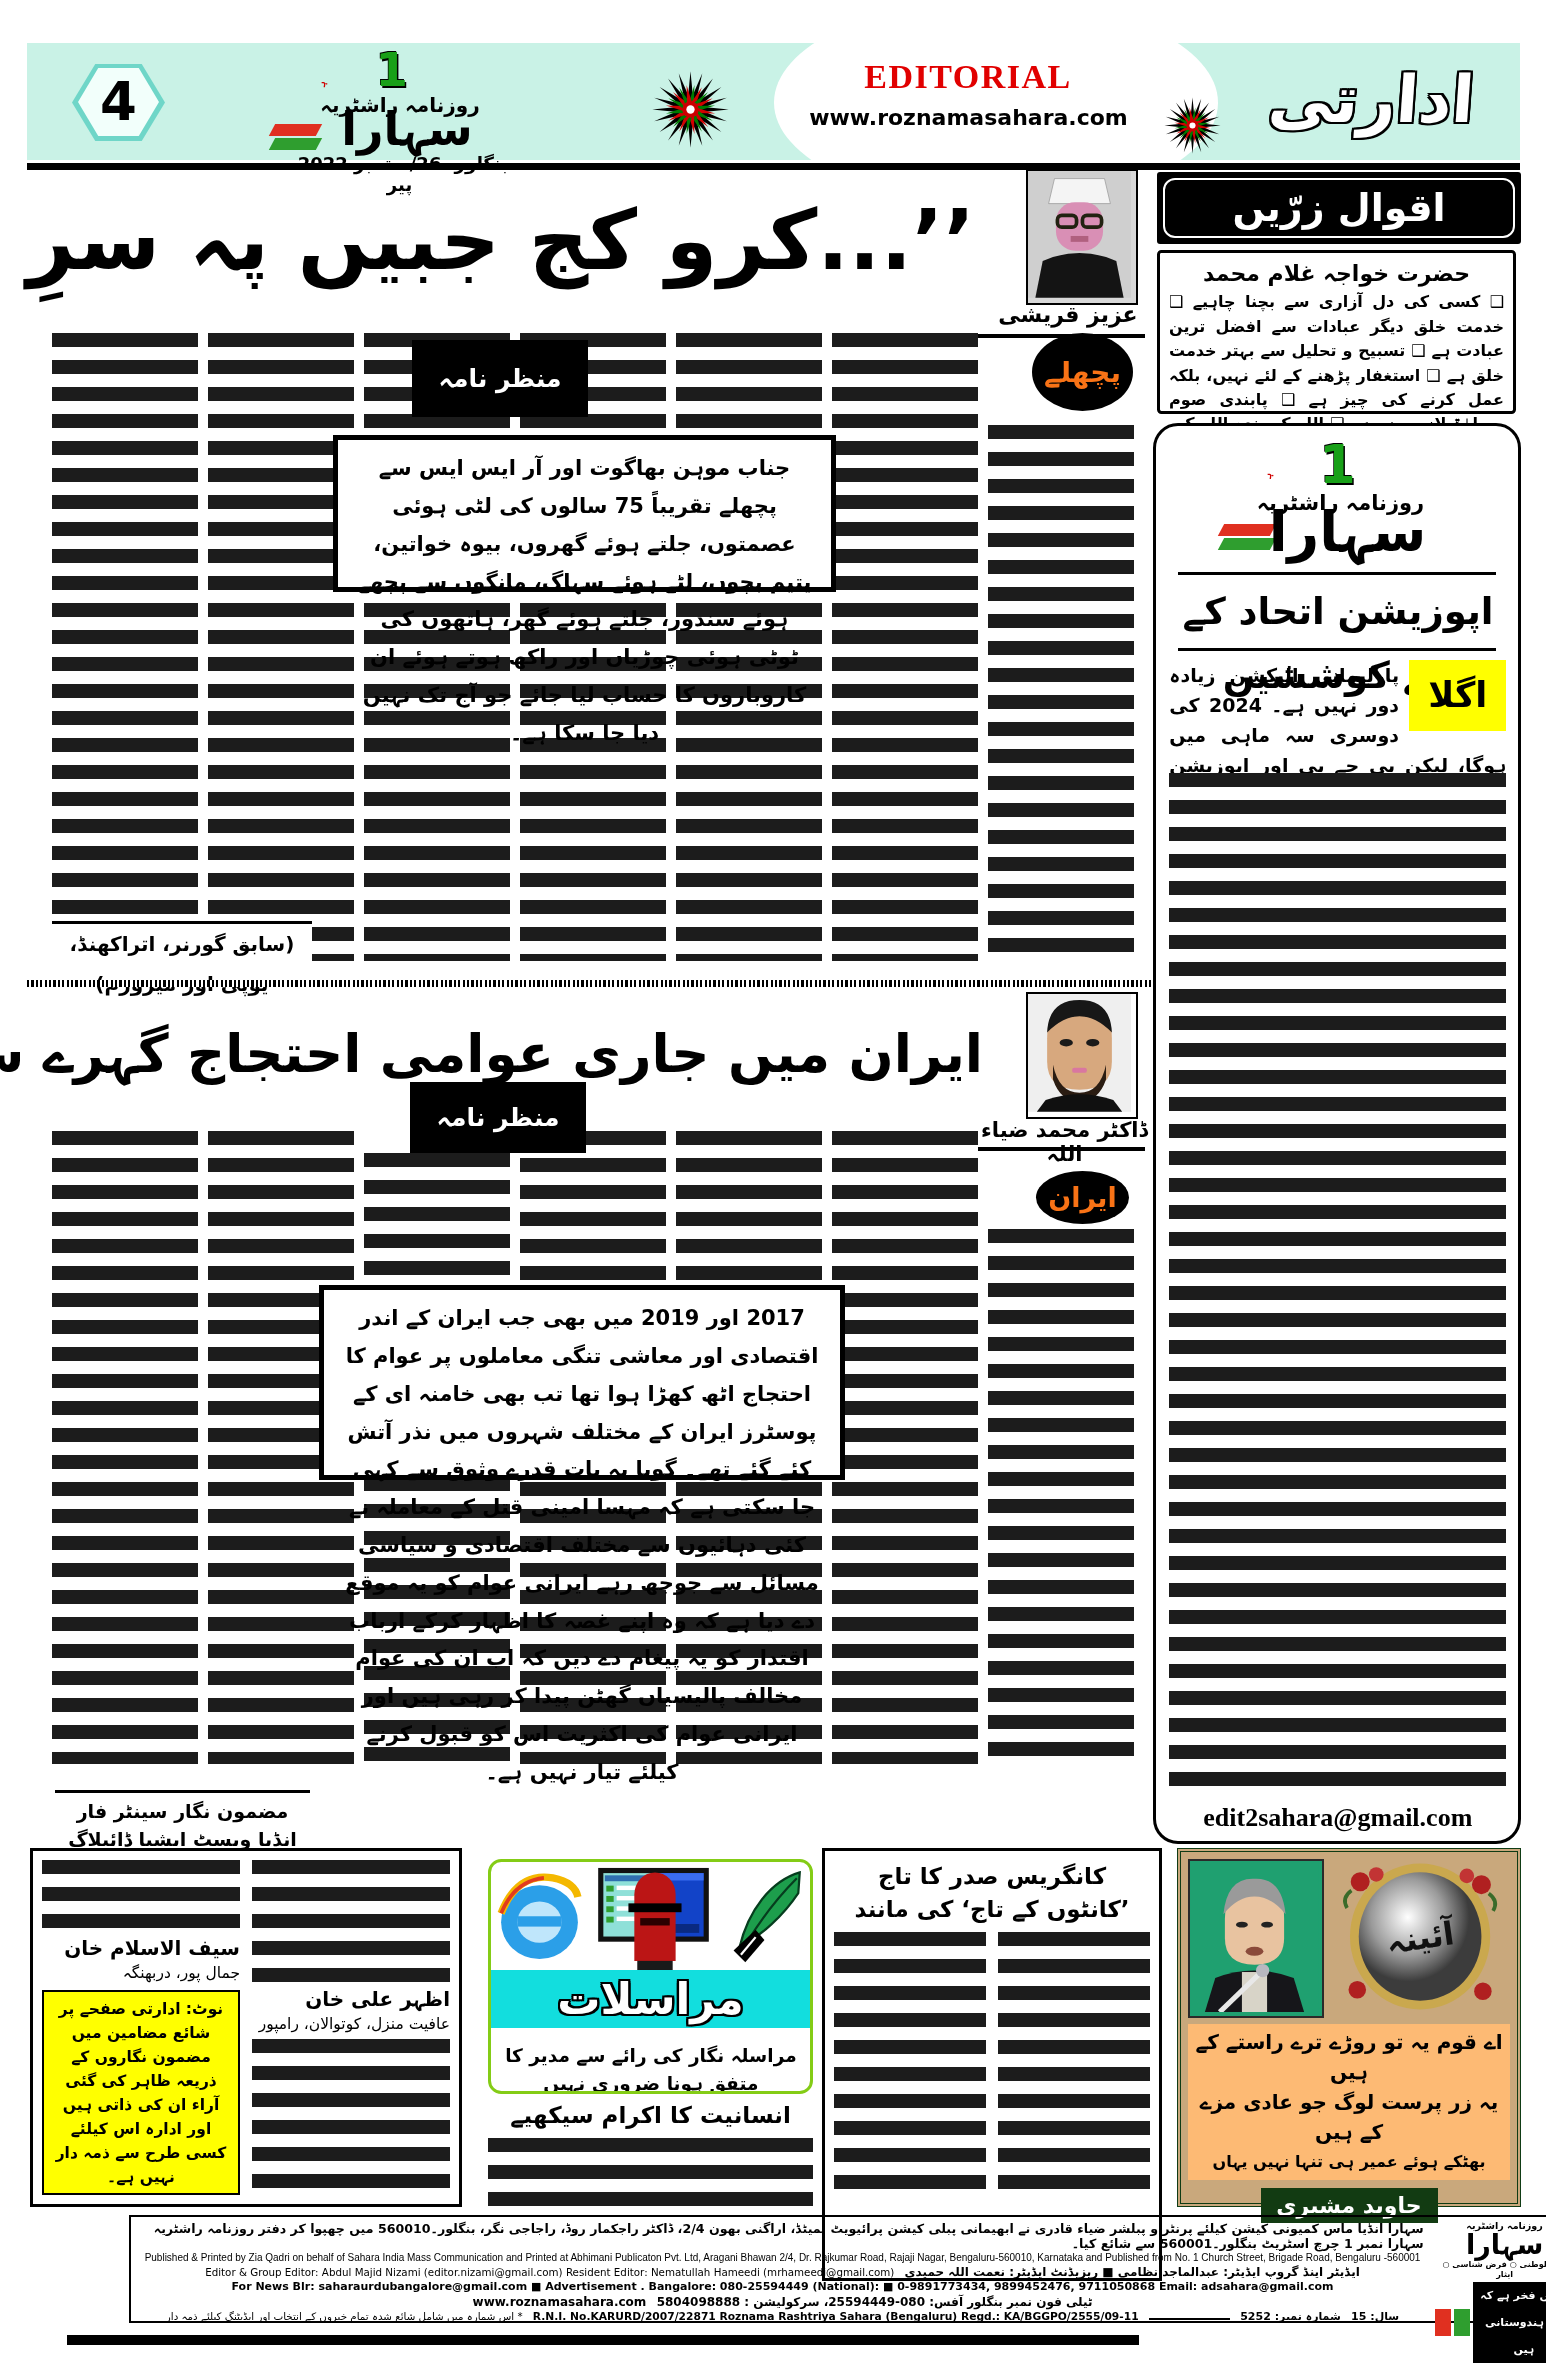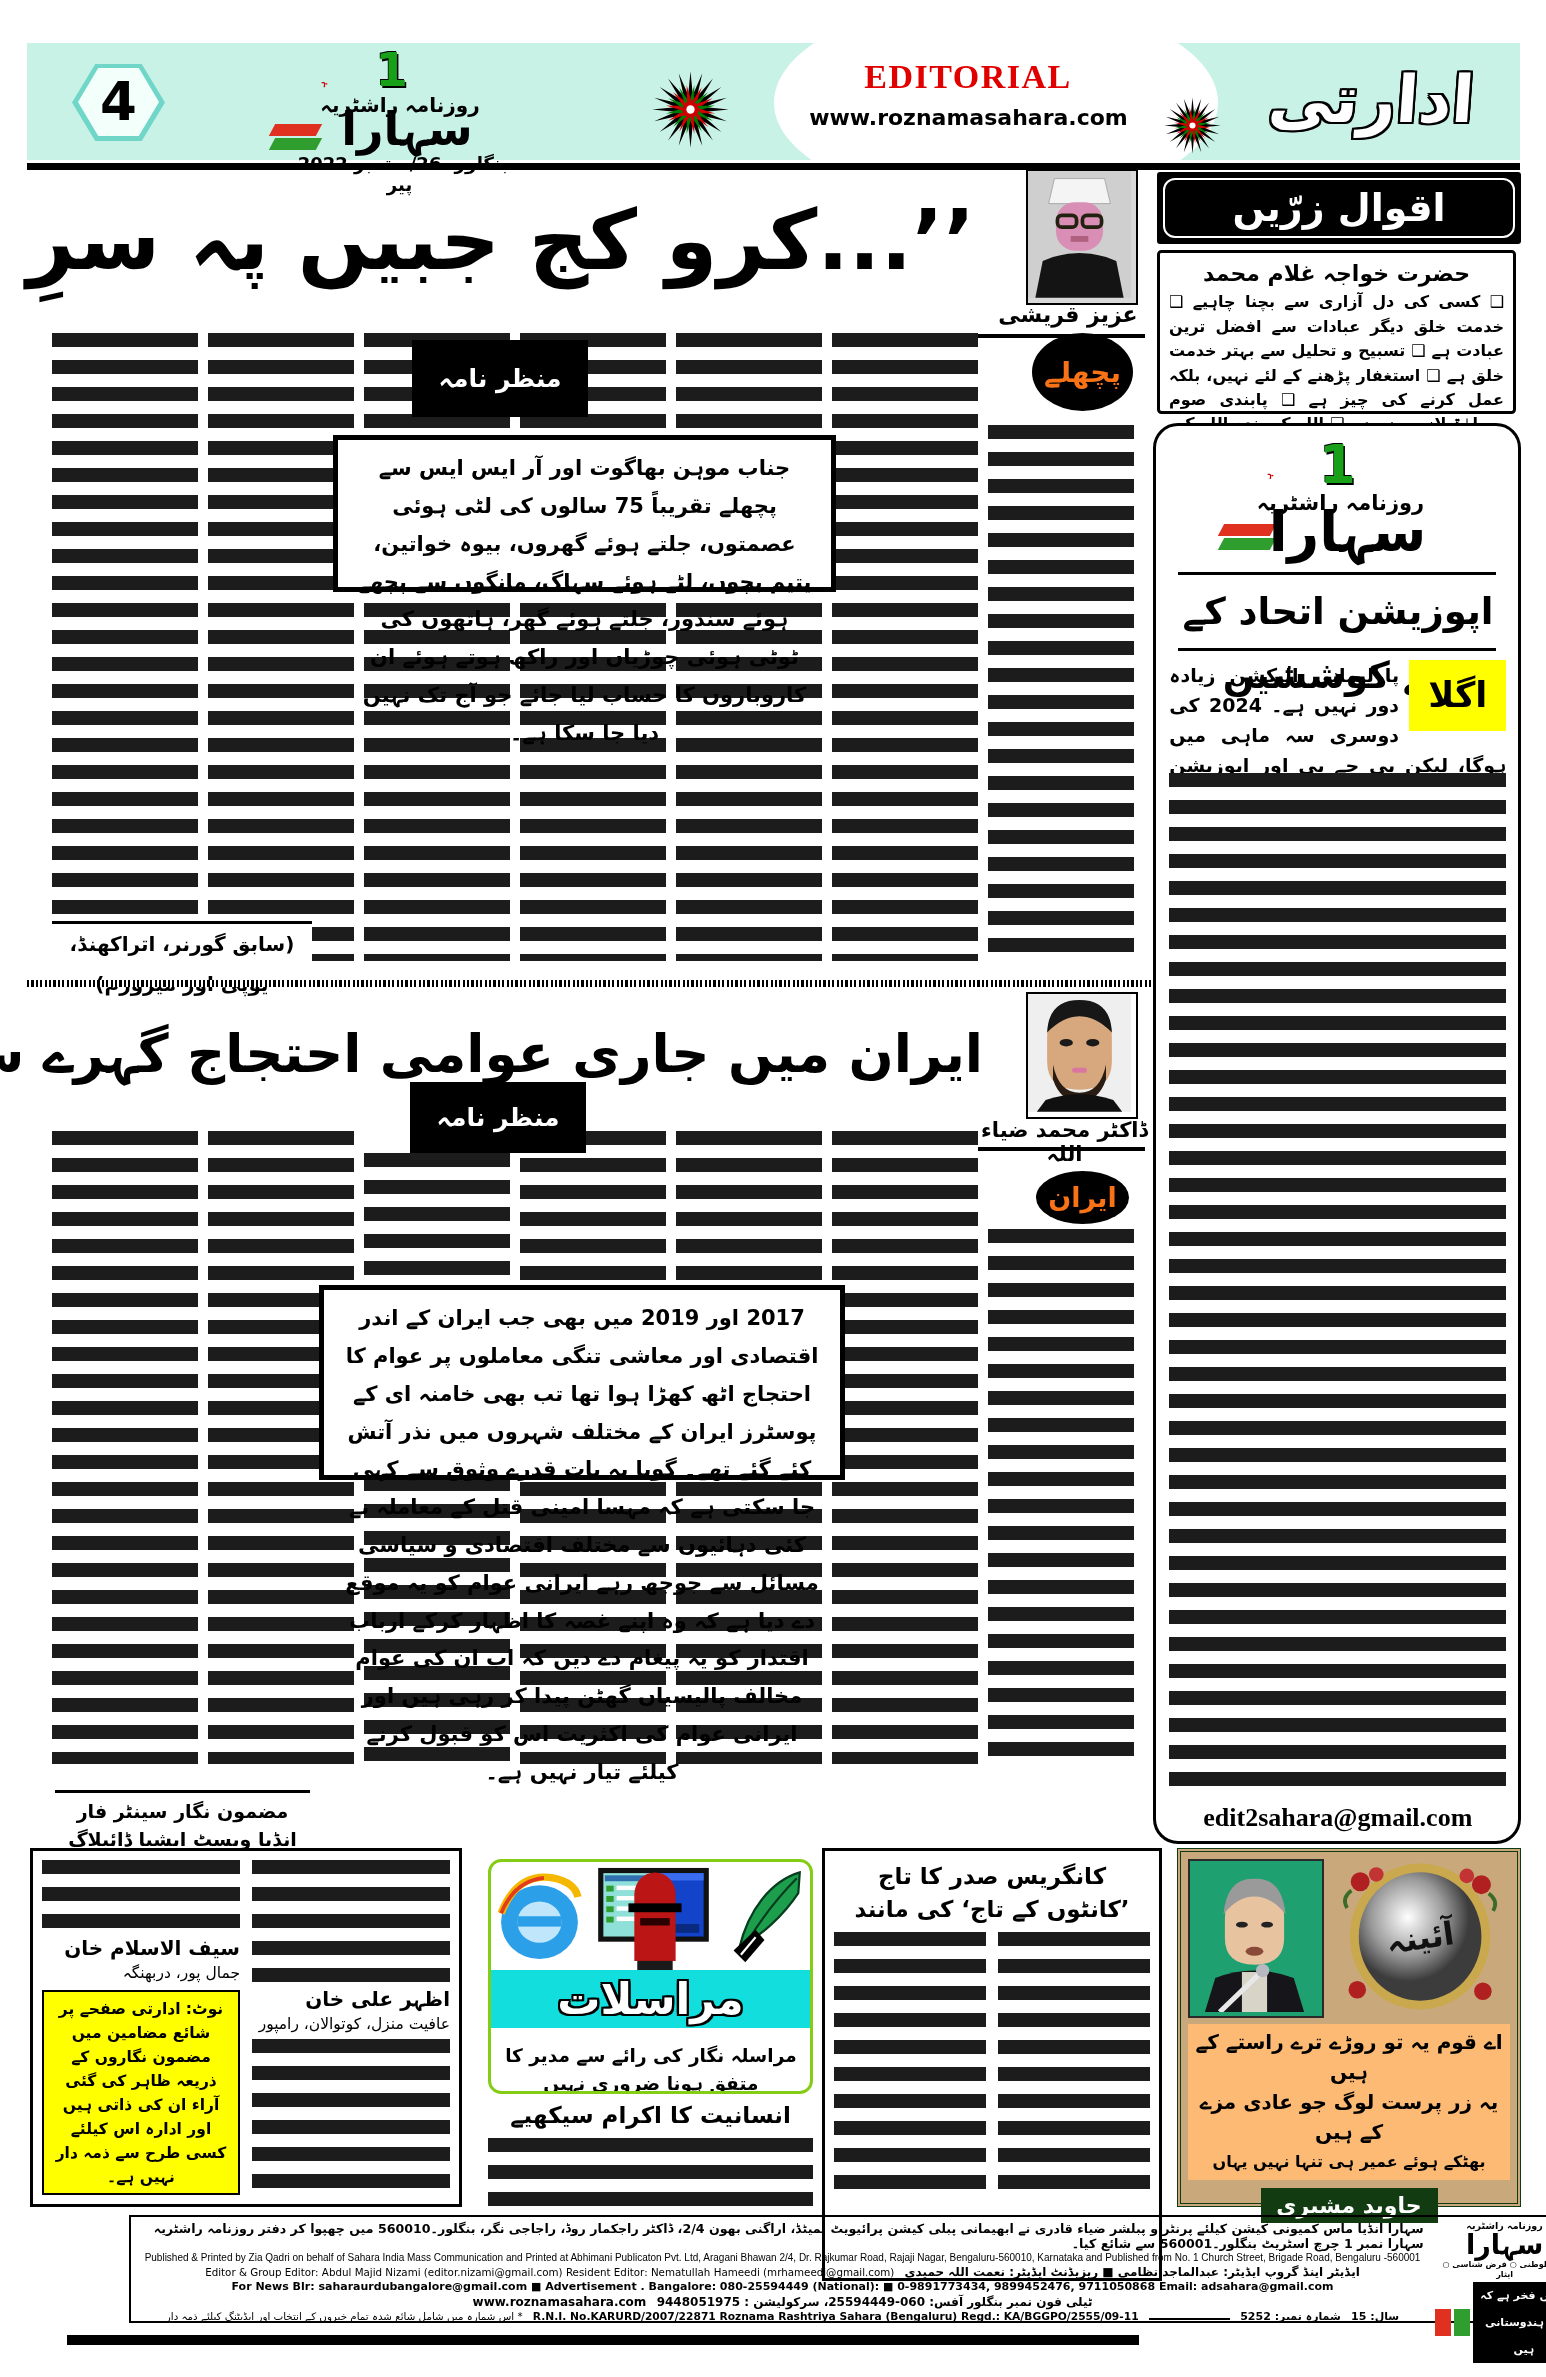--- a/index.html
+++ b/index.html
@@ -373,21 +373,21 @@
     <div style="padding-right:148px;display:flex;flex-direction:column;gap:1.5px;">
       <div class="footrow ur b" style="font-size:12.6px;">سہارا انڈیا ماس کمیونی کیشن کیلئے پرنٹر و پبلشر ضیاء قادری نے ابھیمانی پبلی کیشن پرائیویٹ لمیٹڈ، اراگنی بھون 2/4، ڈاکٹر راجکمار روڈ، راجاجی نگر، بنگلور۔560010 میں چھپوا کر دفتر روزنامہ راشٹریہ سہارا نمبر 1 چرچ اسٹریٹ بنگلور۔560001 سے شائع کیا۔</div>
       <div class="footrow" style="font-size:10px;font-family:'Liberation Sans',sans-serif;">Published &amp; Printed by Zia Qadri on behalf of Sahara India Mass Communication and Printed at Abhimani Publicaton Pvt. Ltd, Aragani Bhawan 2/4, Dr. Rajkumar Road, Rajaji Nagar, Bengaluru-560010, Karnataka and Published from No. 1 Church Street, Brigade Road, Bengaluru -560001</div>
       <div class="footrow">
         <span style="font-size:10.3px;">Editor &amp; Group Editor: Abdul Majid Nizami (editor.nizami@gmail.com)  Resident Editor: Nematullah Hameedi (mrhameedi@gmail.com)</span>
         <span class="ur b" style="font-size:12px;">ایڈیٹر اینڈ گروپ ایڈیٹر: عبدالماجد نظامی ■ ریزیڈنٹ ایڈیٹر: نعمت اللہ حمیدی</span>
       </div>
       <div class="footrow b" style="font-size:11px;">For News Blr: saharaurdubangalore@gmail.com ■ Advertisement . Bangalore: 080-25594449 (National): ■ 0-9891773434, 9899452476, 9711050868  Email: adsahara@gmail.com</div>
       <div class="footrow">
         <span class="b" style="font-size:12px;">www.roznamasahara.com</span>
-        <span class="ur b" style="font-size:12px;">ٹیلی فون نمبر بنگلور آفس: 060-25594449، سرکولیشن : 9448051975</span>
+        <span class="ur b" style="font-size:12px;">ٹیلی فون نمبر بنگلور آفس: 080-25594449، سرکولیشن : 5804098888</span>
       </div>
       <div class="footrow">
         <span class="ur" style="font-size:10.3px;">* اس شمارہ میں شامل شائع شدہ تمام خبروں کے انتخاب اور ایڈیٹنگ کیلئے ذمہ دار</span>
         <span class="b" style="font-size:10.7px;">R.N.I. No.KARURD/2007/22871  Roznama Rashtriya Sahara (Bengaluru) Regd.: KA/BGGPO/2555/09-11</span>
         <span style="display:inline-block;width:81px;border-bottom:2.2px solid #000;"></span>
         <span class="ur b" style="font-size:11px;">شمارہ نمبر: 5252</span>
         <span class="ur b" style="font-size:11px;">سال: 15</span>
       </div>
     </div>
 

